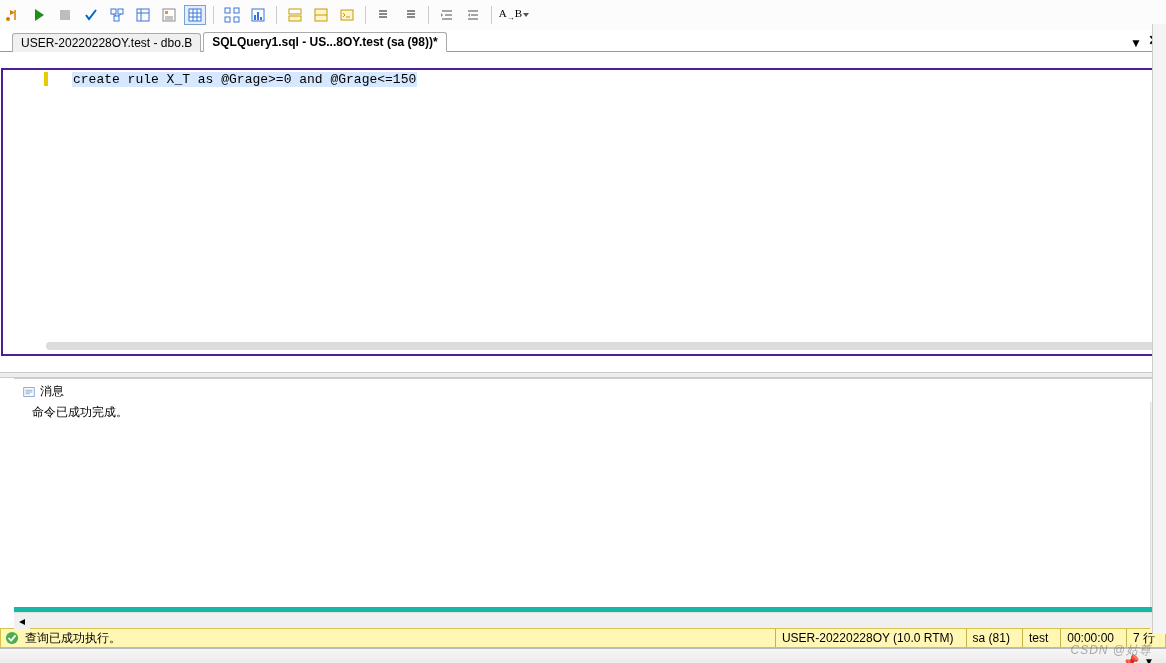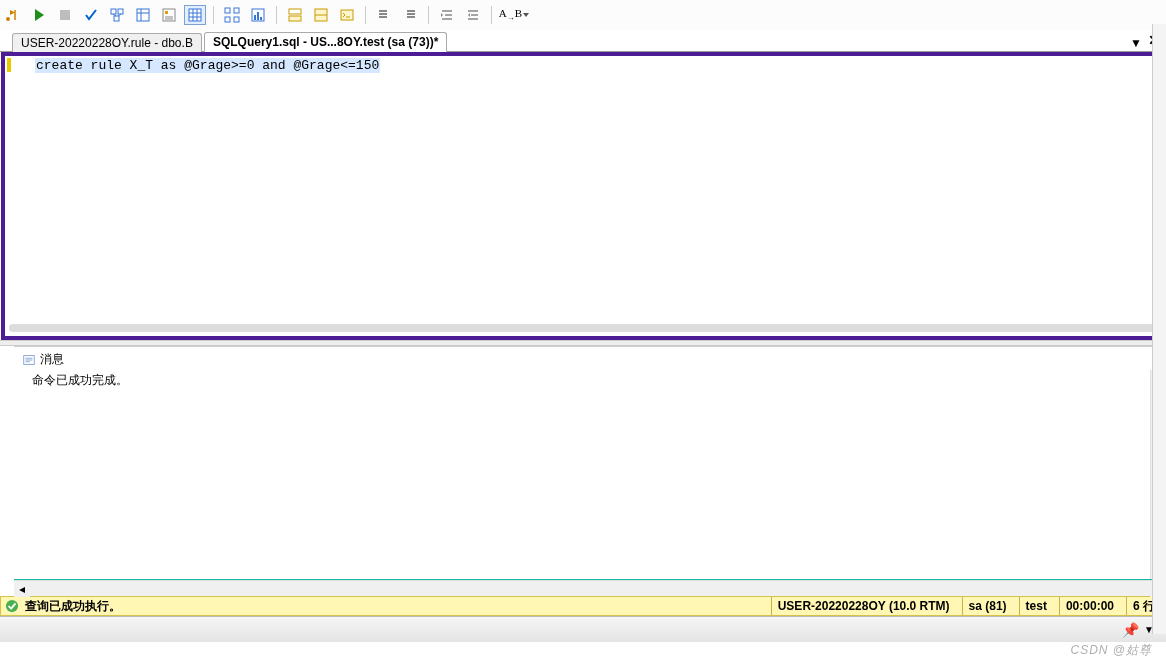--- a/index.html
+++ b/index.html
@@ -85,26 +85,27 @@
   cursor: pointer;
 }
 .tabs-row .drop {
   position: absolute;
   right: 24px;
   top: 6px;
 }
 
 
 .editor-wrap {
-  border: 4px solid #4c1d95;
-  margin: 0 1px;
+  border: 2px solid #4c1d95;
+  margin: 16px 1px;
   height: 288px;
   position: relative;
   display:flex;
   flex-direction:column;
+  padding-left:39px;
 }
 .editor {
   flex: 1;
   font-family: Consolas, "Courier New", monospace;
   font-size: 13px;
   padding: 2px 2px 2px 8px;
   position: relative;
   overflow: auto;
 }
 .gutter-mark {
@@ -150,21 +151,21 @@
   align-items: center;
   padding: 4px 8px 2px 8px;
   gap: 4px;
 }
 .msg-tab-row svg { width:14px; height:14px; }
 .msg-body {
   padding: 2px 12px 2px 18px;
   height: 210px;
   position: relative;
   background: #fff;
-  border-bottom: 1px solid #14b8a6;
+  border-bottom: 5px solid #14b8a6;
 }
 .scroll-track-v {
   position: absolute;
   right: 0;
   top: 0;
   bottom: 0;
   width: 16px;
   background: #f0f0f0;
   border-left: 1px solid #e0e0e0;
 }
@@ -185,21 +186,20 @@
 
 .status-yellow {
   height: 20px;
   background: #fff7b3;
   border: 1px solid #d4c24a;
   display: flex;
   align-items: center;
   font-size: 12px;
   padding: 0 4px;
   gap: 6px;
-  font-weight: bold;
 }
 .status-yellow .spacer { flex: 1; }
 .cell {
   border-left: 1px solid #c4b44a;
   padding: 0 6px;
   height: 100%;
   display: flex;
   align-items: center;
 }
 .green-check {
@@ -355,22 +355,22 @@
       </svg>
   </div>
   <div class="tb-sep"></div>
   <div class="tb-btn" style="width:30px;">
     <span style="font-size:11px;font-family:'Times New Roman';">A<sub style="font-size:8px;">→</sub>B</span>
     <span class="dd-arrow"></span>
   </div>
 </div>
 
 <div class="tabs-row">
-  <div class="tab">USER-20220228OY.rule - dbo.B</div>
-  <div class="tab active">SQLQuery1.sql - US...8OY.test (sa (73))*</div>
+  <div class="tab">USER-20220228OY.test - dbo.B</div>
+  <div class="tab active">SQLQuery1.sql - US...8OY.test (sa (98))*</div>
   <span class="drop">▼</span>
   <span class="close-x">✕</span>
 </div>
 
 <div class="editor-wrap">
   <div class="editor">
     <div class="gutter-mark"></div>
     <div class="sql-line">create rule X_T as @Grage&gt;=0 and @Grage&lt;=150</div>
     <div class="scroll-shadow"></div>
   </div>
@@ -405,21 +405,21 @@
   <svg class="green-check" viewBox="0 0 16 16">
       <circle cx="8" cy="8" r="7" fill="#4caf50"></circle>
       <path d="M4 8 L7 11 L12 5" stroke="#fff" stroke-width="2" fill="none"></path>
     </svg>
   <span>查询已成功执行。</span>
   <span class="spacer"></span>
   <span class="cell">USER-20220228OY (10.0 RTM)</span>
   <span class="cell">sa (81)</span>
   <span class="cell">test</span>
   <span class="cell">00:00:00</span>
-  <span class="cell">6 行</span>
+  <span class="cell">7 行</span>
 </div>
 
 <div class="footer-bar">
   <span class="pin">📌</span>
   <span style="font-size:10px;">▼</span>
 </div>
 
 <div class="right-dock"></div>
 
 <div class="watermark">CSDN @姑尊</div>

